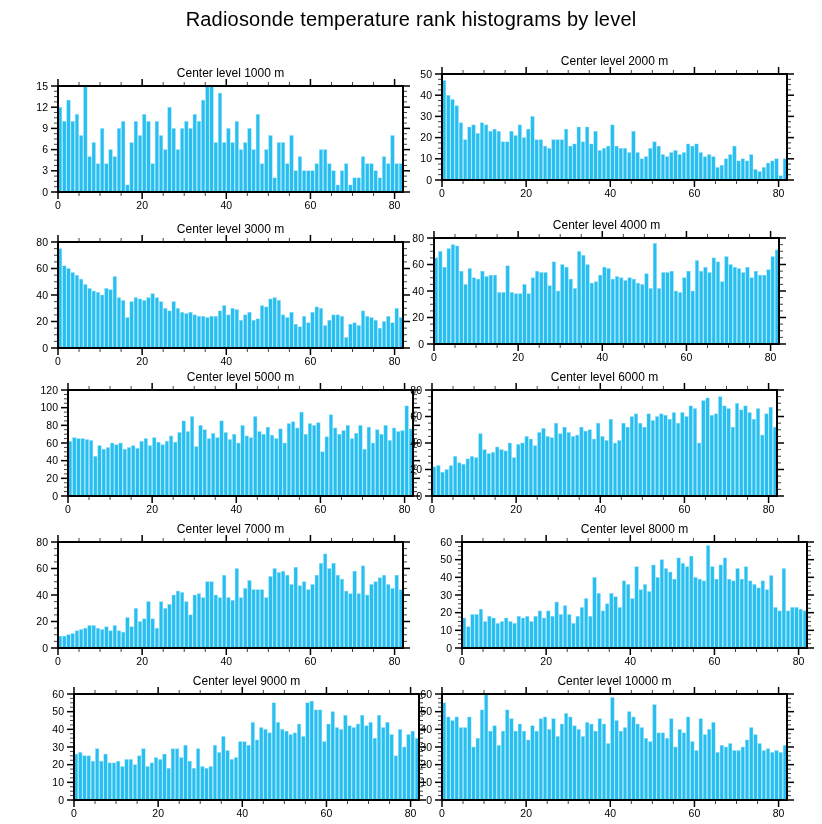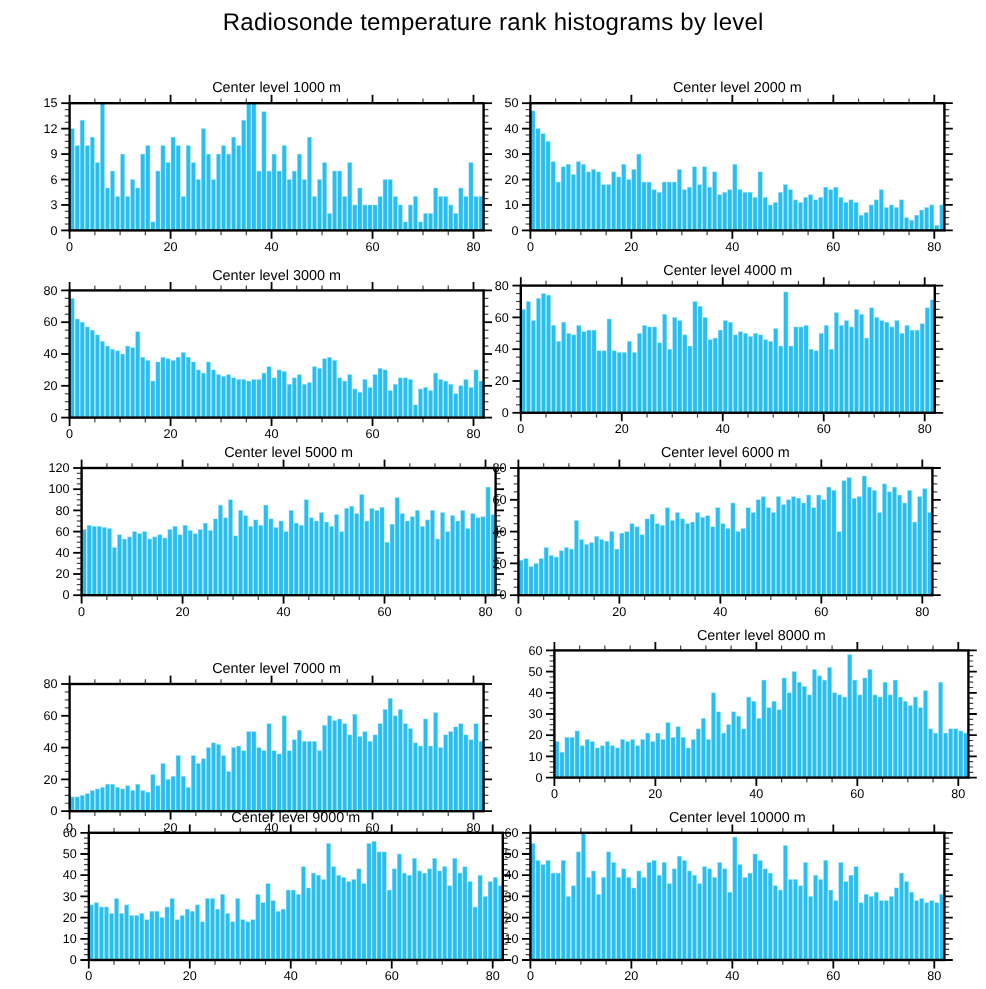--- a/index.html
+++ b/index.html
@@ -186,21 +186,21 @@
           <line x1="403" y1="52.5" x2="407" y2="52.5" stroke="#444444" stroke-width="1"></line>
           <line x1="58" y1="41.900000000000006" x2="54" y2="41.900000000000006" stroke="#444444" stroke-width="1"></line>
           <line x1="403" y1="41.900000000000006" x2="407" y2="41.900000000000006" stroke="#444444" stroke-width="1"></line>
           <line x1="58" y1="36.599999999999994" x2="54" y2="36.599999999999994" stroke="#444444" stroke-width="1"></line>
           <line x1="403" y1="36.599999999999994" x2="407" y2="36.599999999999994" stroke="#444444" stroke-width="1"></line>
           <line x1="58" y1="31.30000000000001" x2="54" y2="31.30000000000001" stroke="#444444" stroke-width="1"></line>
           <line x1="403" y1="31.30000000000001" x2="407" y2="31.30000000000001" stroke="#444444" stroke-width="1"></line>
           <rect x="58" y="26" width="345" height="106" fill="none" stroke="#000000" stroke-width="2"></rect>
         </svg>
       </div>
-      <div class="cell" style="left: 384px; top: 44px;">
+      <div class="cell" style="left: 384px; top: 32px;">
         <svg width="438" height="152">
           <text x="230.5" y="17" text-anchor="middle" font-size="12" fill="#000000" font-family="&quot;Liberation Sans&quot;, sans-serif">Center level 2000 m</text>
           <rect x="58.35" y="32.36" width="3.51" height="99.64" fill="#29BEF0" stroke="#9fe5f9" stroke-width="0.4"></rect>
           <rect x="62.56" y="47.20" width="3.51" height="84.80" fill="#29BEF0" stroke="#9fe5f9" stroke-width="0.4"></rect>
           <rect x="66.76" y="51.44" width="3.51" height="80.56" fill="#29BEF0" stroke="#9fe5f9" stroke-width="0.4"></rect>
           <rect x="70.97" y="57.80" width="3.51" height="74.20" fill="#29BEF0" stroke="#9fe5f9" stroke-width="0.4"></rect>
           <rect x="75.18" y="74.76" width="3.51" height="57.24" fill="#29BEF0" stroke="#9fe5f9" stroke-width="0.4"></rect>
           <rect x="79.39" y="91.72" width="3.51" height="40.28" fill="#29BEF0" stroke="#9fe5f9" stroke-width="0.4"></rect>
           <rect x="83.59" y="79.00" width="3.51" height="53.00" fill="#29BEF0" stroke="#9fe5f9" stroke-width="0.4"></rect>
           <rect x="87.80" y="76.88" width="3.51" height="55.12" fill="#29BEF0" stroke="#9fe5f9" stroke-width="0.4"></rect>
@@ -1043,21 +1043,21 @@
           <line x1="403" y1="59.125" x2="407" y2="59.125" stroke="#444444" stroke-width="1"></line>
           <line x1="58" y1="45.875" x2="54" y2="45.875" stroke="#444444" stroke-width="1"></line>
           <line x1="403" y1="45.875" x2="407" y2="45.875" stroke="#444444" stroke-width="1"></line>
           <line x1="58" y1="39.25" x2="54" y2="39.25" stroke="#444444" stroke-width="1"></line>
           <line x1="403" y1="39.25" x2="407" y2="39.25" stroke="#444444" stroke-width="1"></line>
           <line x1="58" y1="32.625" x2="54" y2="32.625" stroke="#444444" stroke-width="1"></line>
           <line x1="403" y1="32.625" x2="407" y2="32.625" stroke="#444444" stroke-width="1"></line>
           <rect x="58" y="26" width="345" height="106" fill="none" stroke="#000000" stroke-width="2"></rect>
         </svg>
       </div>
-      <div class="cell" style="left: 0px; top: 528px;">
+      <div class="cell" style="left: 0px; top: 500px;">
         <svg width="438" height="152">
           <text x="230.5" y="17" text-anchor="middle" font-size="12" fill="#000000" font-family="&quot;Liberation Sans&quot;, sans-serif">Center level 7000 m</text>
           <rect x="58.35" y="120.08" width="3.51" height="11.92" fill="#29BEF0" stroke="#9fe5f9" stroke-width="0.4"></rect>
           <rect x="62.56" y="120.08" width="3.51" height="11.92" fill="#29BEF0" stroke="#9fe5f9" stroke-width="0.4"></rect>
           <rect x="66.76" y="118.75" width="3.51" height="13.25" fill="#29BEF0" stroke="#9fe5f9" stroke-width="0.4"></rect>
           <rect x="70.97" y="117.42" width="3.51" height="14.58" fill="#29BEF0" stroke="#9fe5f9" stroke-width="0.4"></rect>
           <rect x="75.18" y="114.78" width="3.51" height="17.22" fill="#29BEF0" stroke="#9fe5f9" stroke-width="0.4"></rect>
           <rect x="79.39" y="113.45" width="3.51" height="18.55" fill="#29BEF0" stroke="#9fe5f9" stroke-width="0.4"></rect>
           <rect x="83.59" y="112.13" width="3.51" height="19.88" fill="#29BEF0" stroke="#9fe5f9" stroke-width="0.4"></rect>
           <rect x="87.80" y="109.47" width="3.51" height="22.53" fill="#29BEF0" stroke="#9fe5f9" stroke-width="0.4"></rect>

